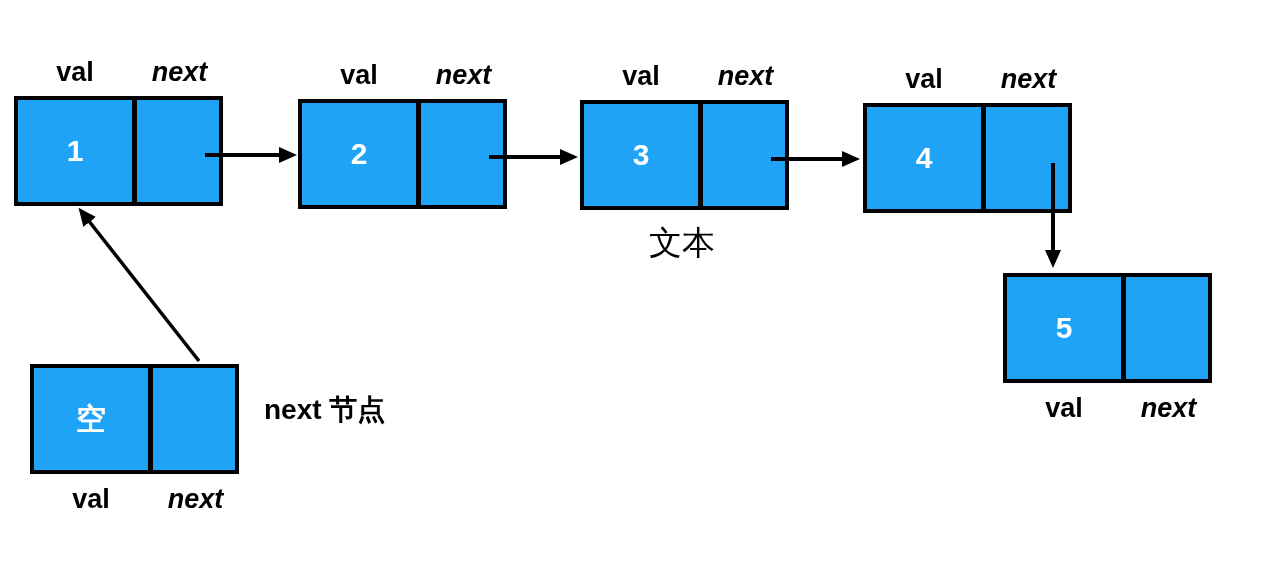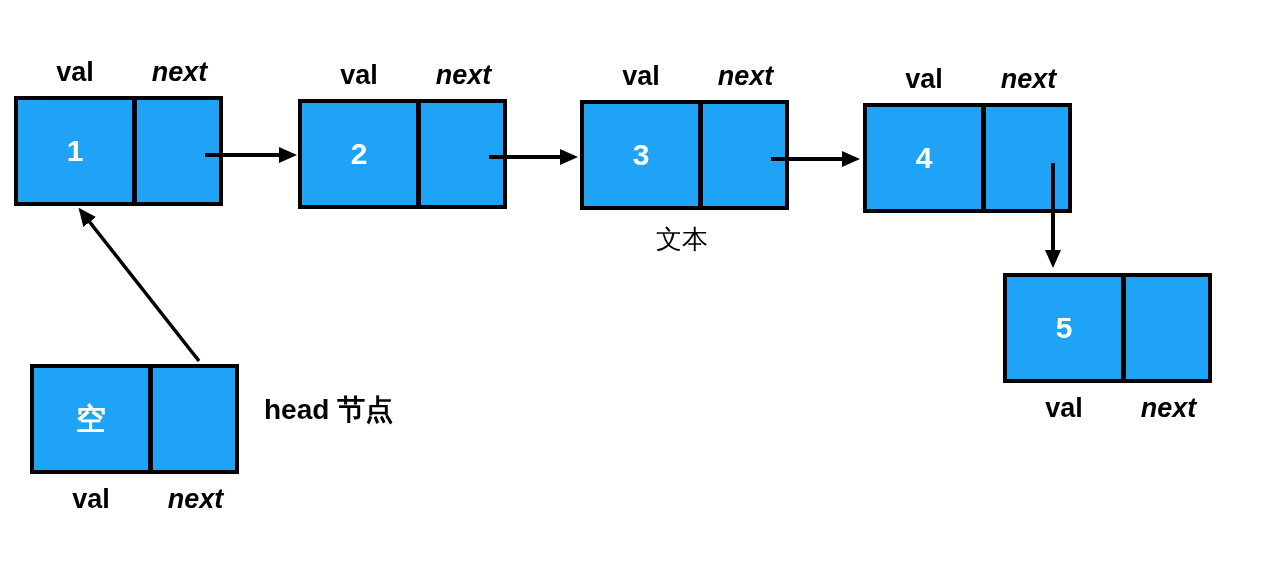--- a/index.html
+++ b/index.html
@@ -56,21 +56,21 @@
     position: absolute;
     color: var(--label-text);
     white-space: nowrap;
     line-height: 1;
   }
   .caption.below {
     top: calc(100% + 16px);
     left: 22px;
     width: 160px;
     text-align: center;
-    font-size: 26px;
+    font-size: 33px;
     font-weight: 500;
   }
   .caption.right {
     left: calc(100% + 25px);
     top: 32px;
     font-size: 28px;
     font-weight: 700;
   }
   .arrows {
     position: absolute;
@@ -153,21 +153,21 @@
     <div class="cells">
       <div class="cell val">
         <span class="value">空</span>
       </div>
       <div class="cell next"></div>
     </div>
     <div class="labels bottom">
       <span class="lab val-l">val</span>
       <span class="lab next-l">next</span>
     </div>
-    <div class="caption right">head 节点</div>
+    <div class="caption right">next 节点</div>
   </div>
 
   <svg class="arrows" width="1266" height="562" viewBox="0 0 1266 562" xmlns="http://www.w3.org/2000/svg">
     <defs>
       <marker id="arr" markerUnits="userSpaceOnUse" markerWidth="20" markerHeight="18" refX="14" refY="8" orient="auto">
         <path d="M0,0 L18,8 L0,16 Z" fill="#000"></path>
       </marker>
     </defs>
     <line x1="205" y1="155" x2="293" y2="155" stroke="#000" stroke-width="4" marker-end="url(#arr)"></line>
     <line x1="489" y1="157" x2="574" y2="157" stroke="#000" stroke-width="4" marker-end="url(#arr)"></line>

